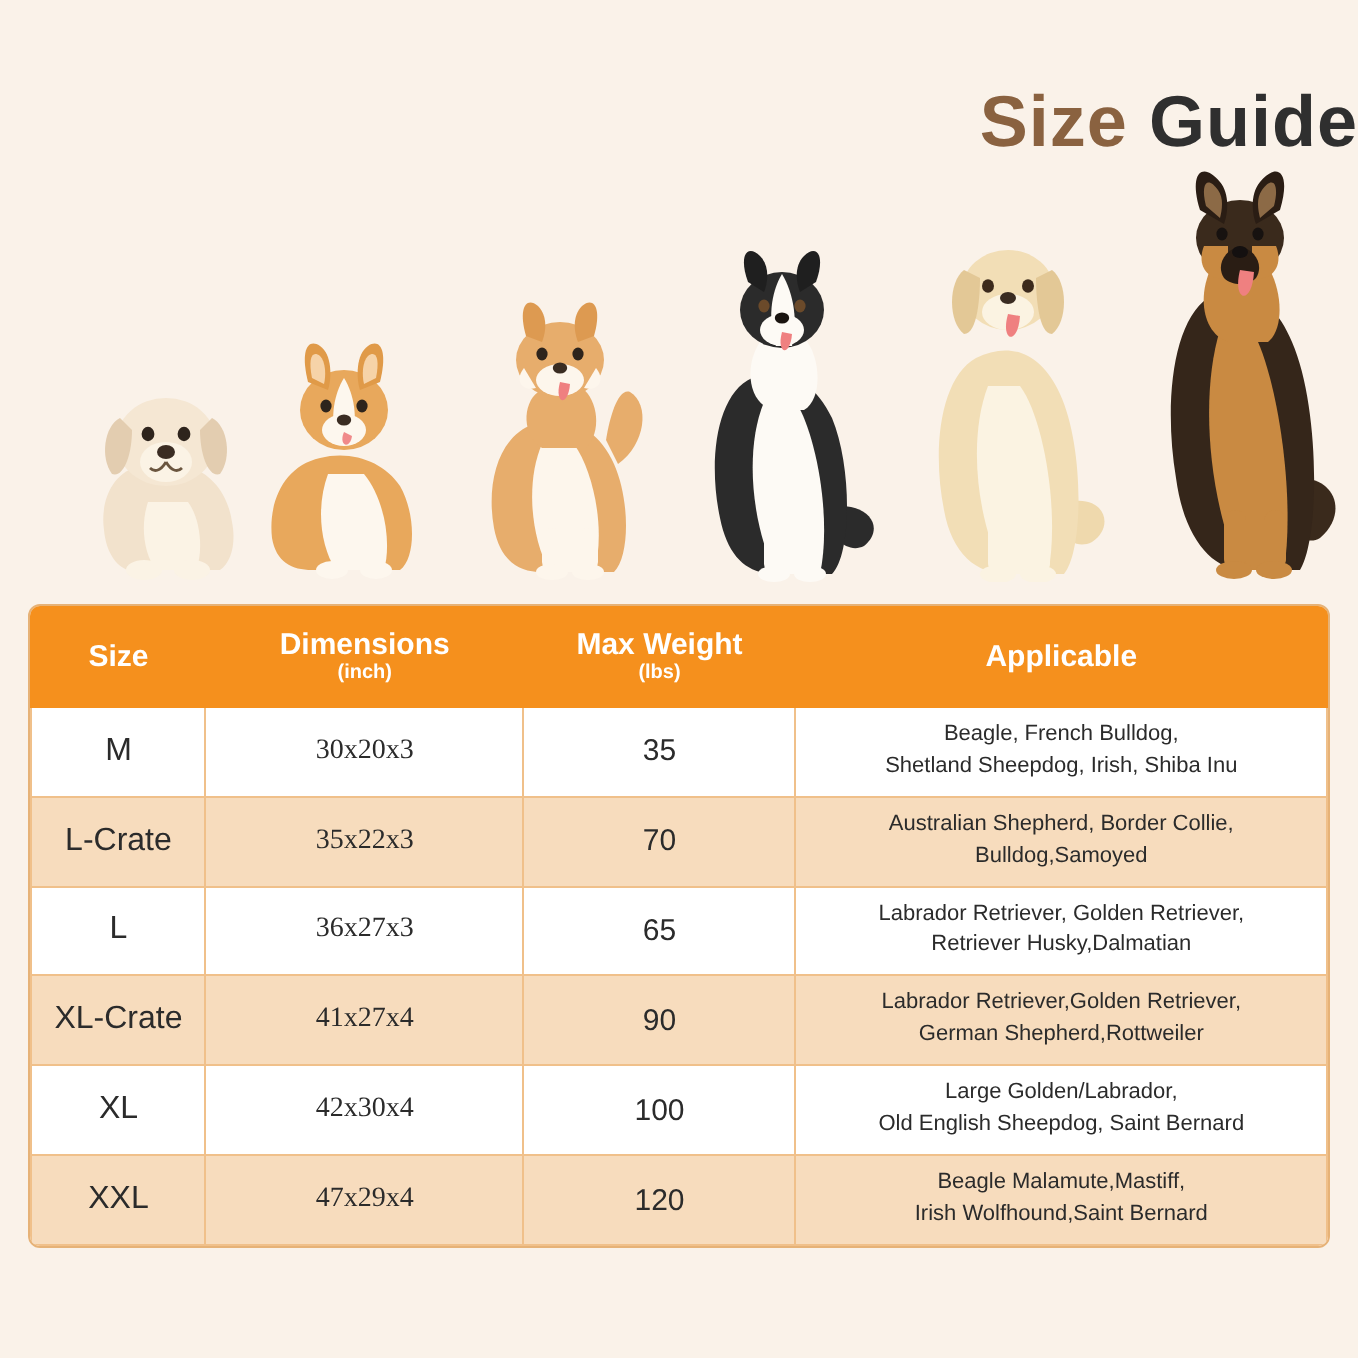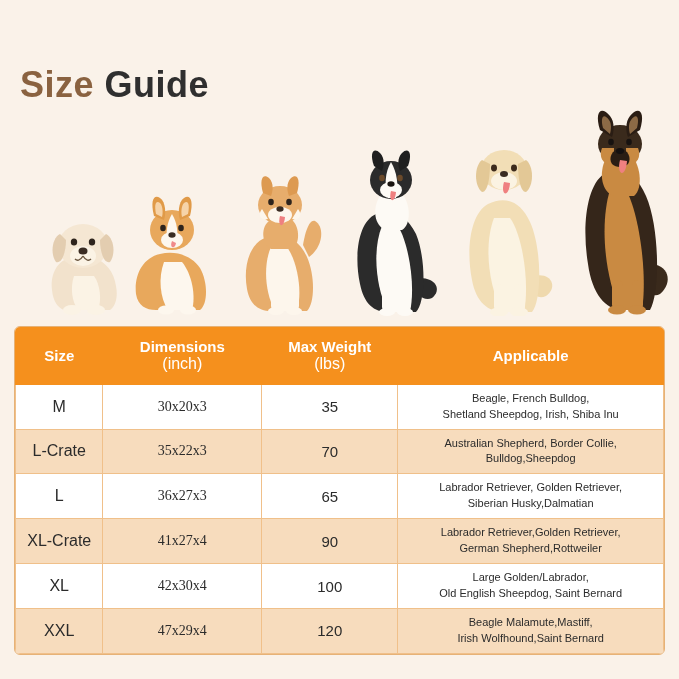--- a/index.html
+++ b/index.html
@@ -14,22 +14,22 @@
     overflow: hidden;
   }
   .page {
     position: relative;
     width: 679px;
     height: 679px;
     background: #faf2e9;
     box-sizing: border-box;
   }
   .title {
-    text-align: left;
-    padding-top: 64px;
+    text-align: right;
+    padding-top: 40px;
     font-size: 36px;
     font-weight: bold;
     letter-spacing: 0.5px;
     margin-left: 20px;
   }
   .title .word1 { color: #8a6240; }
   .title .word2 { color: #2f2f2f; }
 
   
   .dogs {
@@ -64,22 +64,22 @@
     background: #f5901d;
     color: #ffffff;
     font-size: 15px;
     font-weight: bold;
     padding: 10px 4px;
     border-color: #f5901d;
     line-height: 1.15;
   }
   thead th .sub {
     display: block;
-    font-size: 16px;
-    font-weight: normal;
+    font-size: 10px;
+    font-weight: bold;
   }
   tbody tr.odd td { background: #ffffff; }
   tbody tr.even td { background: #f7dcbd; }
   td.size-cell { font-size: 16px; padding: 12px 2px; }
   td.dim-cell  { font-size: 14px; font-family: Liberation Serif, serif; }
   td.weight-cell { font-size: 15px; }
   td.app-cell {
     font-size: 11px;
     line-height: 1.45;
     padding: 6px 8px;
@@ -334,30 +334,30 @@
             <div>Beagle, French Bulldog,</div>
             <div>Shetland Sheepdog, Irish, Shiba Inu</div>
           </td>
         </tr>
         <tr class="even">
           <td class="size-cell">L-Crate</td>
           <td class="dim-cell">35x22x3</td>
           <td class="weight-cell">70</td>
           <td class="app-cell">
             <div>Australian Shepherd, Border Collie,</div>
-            <div>Bulldog,Sheepdog</div>
+            <div>Bulldog,Samoyed</div>
           </td>
         </tr>
         <tr class="odd">
           <td class="size-cell">L</td>
           <td class="dim-cell">36x27x3</td>
           <td class="weight-cell">65</td>
           <td class="app-cell">
             <div>Labrador Retriever, Golden Retriever,</div>
-            <div>Siberian Husky,Dalmatian</div>
+            <div>Retriever Husky,Dalmatian</div>
           </td>
         </tr>
         <tr class="even">
           <td class="size-cell">XL-Crate</td>
           <td class="dim-cell">41x27x4</td>
           <td class="weight-cell">90</td>
           <td class="app-cell">
             <div>Labrador Retriever,Golden Retriever,</div>
             <div>German Shepherd,Rottweiler</div>
           </td>

